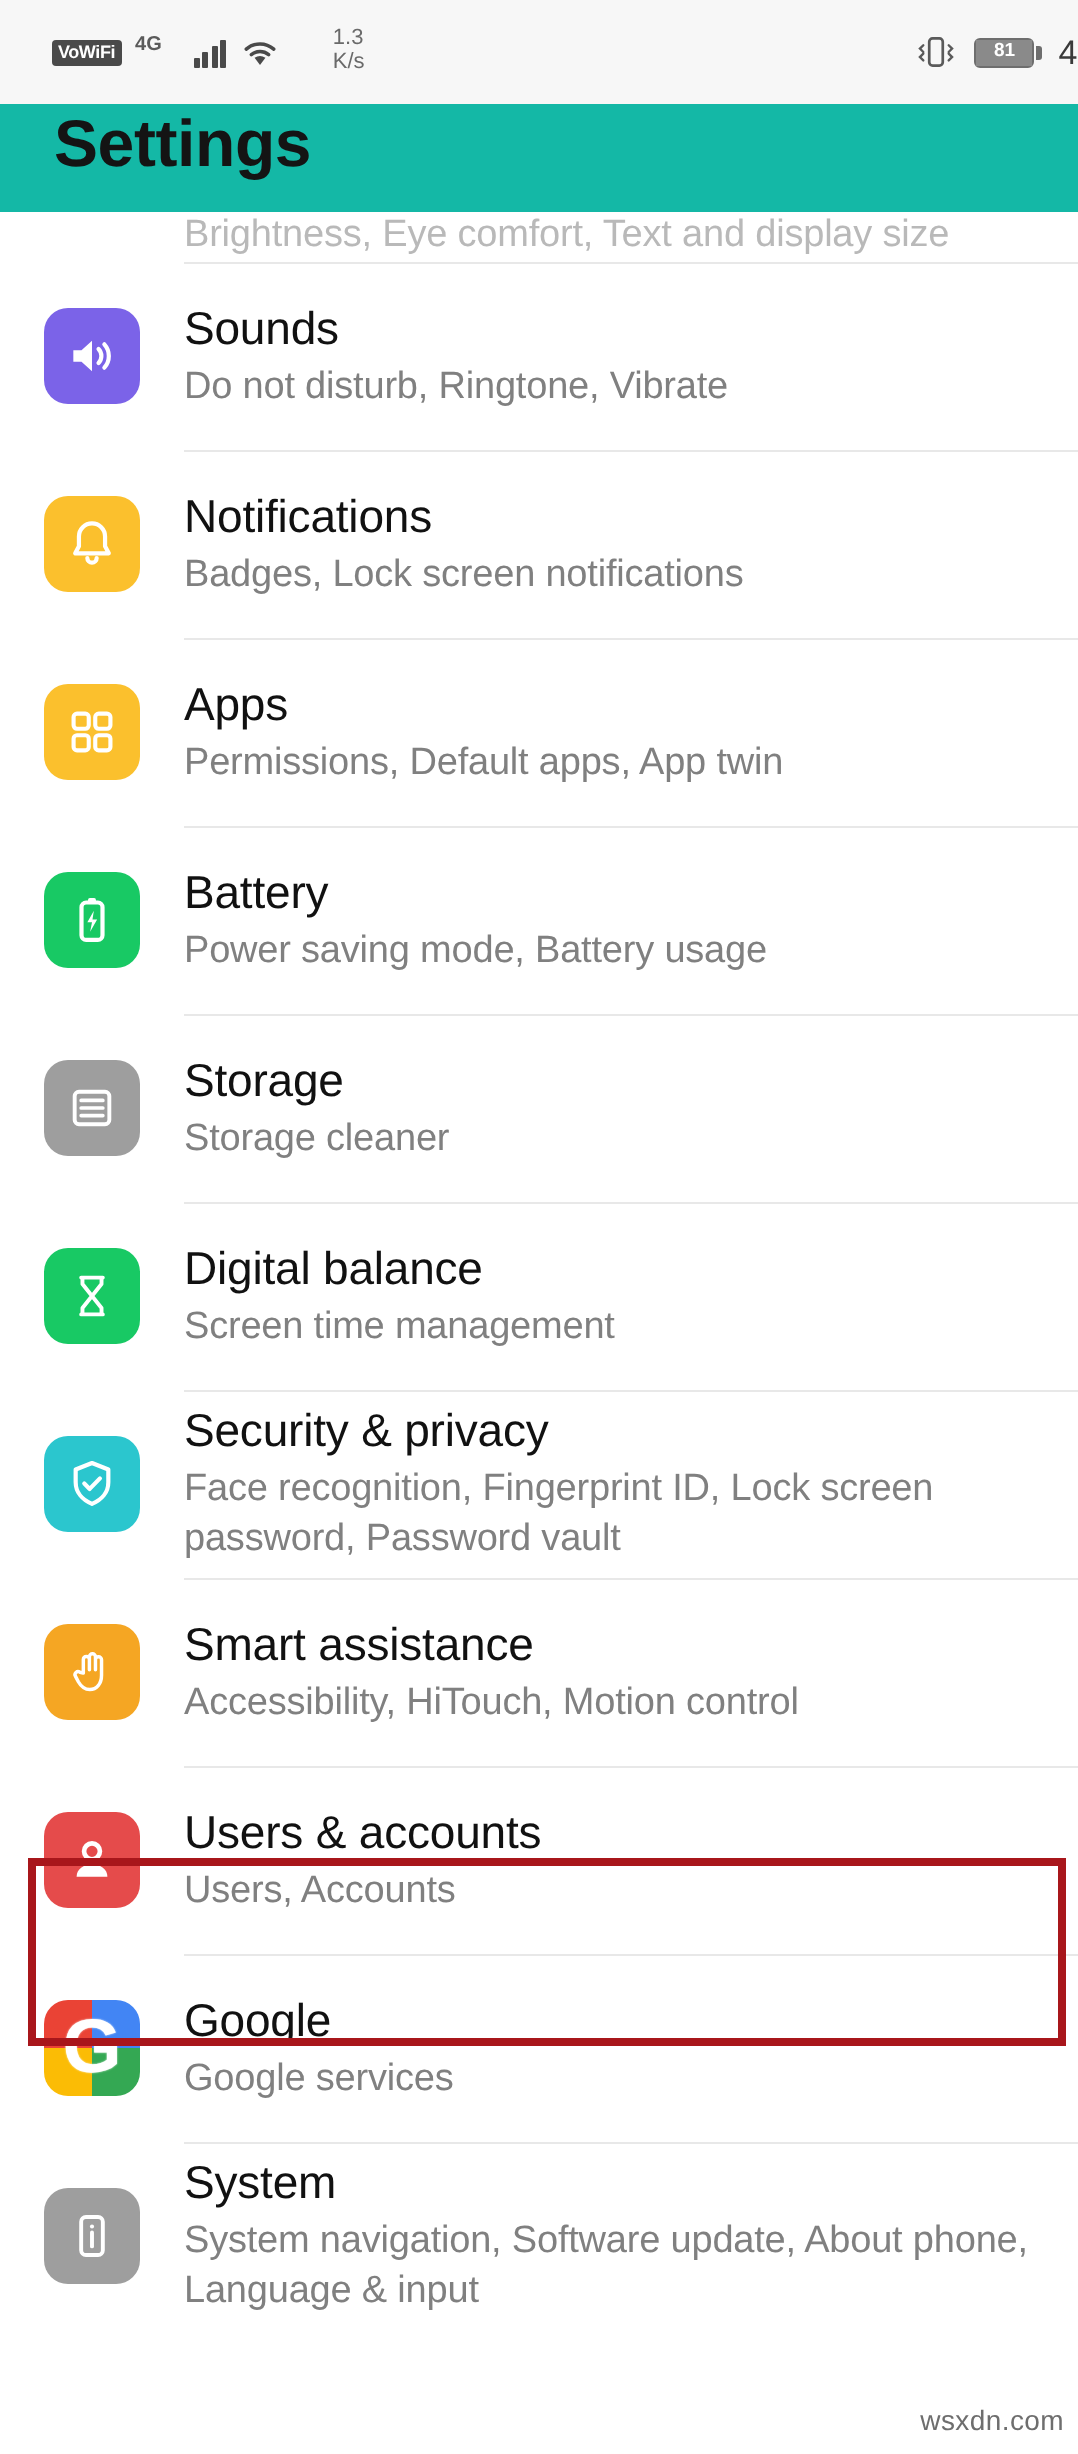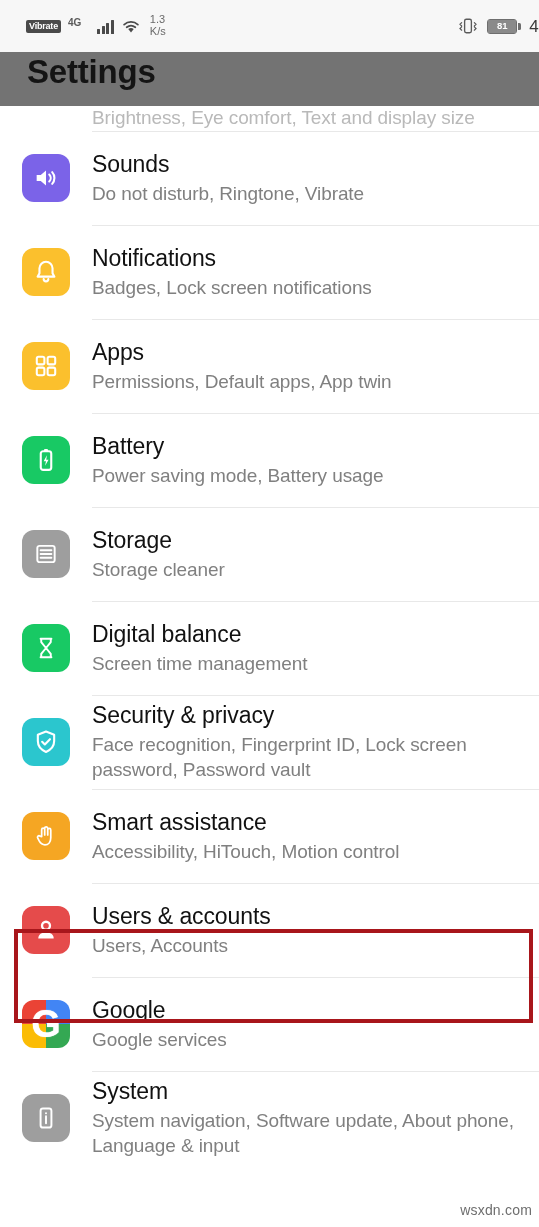--- a/index.html
+++ b/index.html
@@ -69,21 +69,21 @@
   .sig-bars i:nth-child(1) { height: 5px; }
   .sig-bars i:nth-child(2) { height: 8px; }
   .sig-bars i:nth-child(3) { height: 11px; }
   .sig-bars i:nth-child(4) { height: 14px; }
 
   .netspeed {
     font-size: 11px;
     color: #6a6a6a;
     line-height: 1.05;
     text-align: left;
-    margin-left: 2px;
+    margin-left: 19px;
   }
 
   .battery-box {
     display: flex;
     align-items: center;
   }
   .battery-body {
     width: 30px;
     height: 15px;
     border: 1.8px solid #6e6e6e;
@@ -114,21 +114,21 @@
   }
   .clock {
     font-size: 17px;
     color: #3a3a3a;
     line-height: 1;
     letter-spacing: 0.3px;
   }
 
   
   .header {
-    background: #737373;
+    background: #14b8a6;
     padding: 0 0 14px 27px;
   }
   .header h1 {
     font-size: 33px;
     font-weight: bold;
     color: #141414;
     letter-spacing: -0.2px;
     line-height: 1.2;
   }
 
@@ -245,21 +245,21 @@
     z-index: 15;
   }
 </style>
 </head>
 <body>
 
 <div id="screen">
 
   <div class="statusbar">
     <div class="status-left">
-      <span class="vowifi-badge">Vibrate</span>
+      <span class="vowifi-badge">VoWiFi</span>
       <span class="sig-wrap">
         <span class="sig-label">4G</span>
         <span class="sig-bars">
             <i></i>
             <i></i>
             <i></i>
             <i></i>
           </span>
       </span>
       <span>

